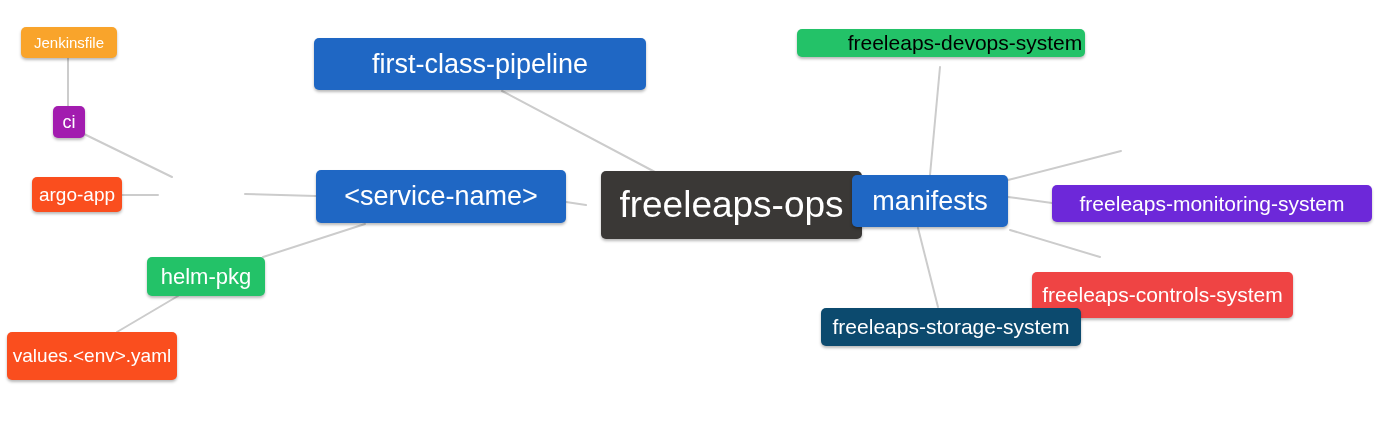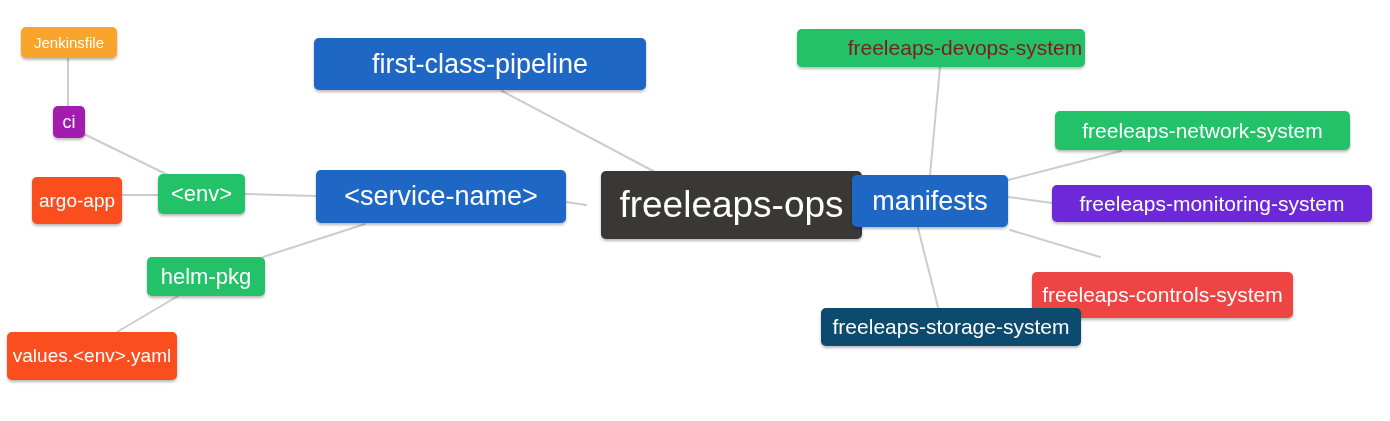--- a/index.html
+++ b/index.html
@@ -53,26 +53,24 @@
       <line x1="845" y1="205" x2="853" y2="201" stroke="#cccccc" stroke-width="2" stroke-linecap="round"></line>
       <line x1="930" y1="175" x2="940" y2="67" stroke="#cccccc" stroke-width="2" stroke-linecap="round"></line>
       <line x1="1008" y1="180" x2="1121" y2="151" stroke="#cccccc" stroke-width="2" stroke-linecap="round"></line>
       <line x1="1008" y1="197" x2="1052" y2="203" stroke="#cccccc" stroke-width="2" stroke-linecap="round"></line>
       <line x1="1010" y1="230" x2="1100" y2="257" stroke="#cccccc" stroke-width="2" stroke-linecap="round"></line>
       <line x1="918" y1="228" x2="938" y2="307" stroke="#cccccc" stroke-width="2" stroke-linecap="round"></line>
     </svg>
 
 <div class="node" style="left: 21px; top: 27px; width: 96px; height: 31px; font-size: 15px; background: rgb(249, 164, 43); color: rgb(255, 255, 255);">Jenkinsfile</div>
     <div class="node" style="left: 53px; top: 106px; width: 32px; height: 32px; font-size: 18px; background: #a21caf; color: rgb(255, 255, 255);">ci</div>
-    <div class="node" style="left: 32px; top: 177px; width: 90px; height: 47px; font-size: 19px; background: rgb(250, 78, 30); color: rgb(255, 255, 255);">argo-app</div>
-    <div class="node" style="left: 158px; top: 174px; width: 87px; height: 40px; font-size: 22px; background: rgb(35, 194, 104); color: rgb(255, 255, 255);">&lt;env&gt;</div>
+    <div class="node" style="left: 32px; top: 177px; width: 90px; height: 35px; font-size: 19px; background: rgb(250, 78, 30); color: rgb(255, 255, 255);">argo-app</div>
     <div class="node" style="left: 147px; top: 257px; width: 118px; height: 39px; font-size: 22px; background: rgb(35, 194, 104); color: rgb(255, 255, 255);">helm-pkg</div>
     <div class="node" style="left: 7px; top: 332px; width: 170px; height: 48px; font-size: 19px; background: rgb(250, 78, 30); color: rgb(255, 255, 255);">values.&lt;env&gt;.yaml</div>
     <div class="node" style="left: 314px; top: 38px; width: 332px; height: 52px; font-size: 27px; background: rgb(31, 103, 196); color: rgb(255, 255, 255);">first-class-pipeline</div>
     <div class="node" style="left: 316px; top: 170px; width: 250px; height: 53px; font-size: 27px; background: rgb(31, 103, 196); color: rgb(255, 255, 255);">&lt;service-name&gt;</div>
     <div class="node" style="left: 585px; top: 171px; width: 261px; height: 68px; font-size: 37px; background: rgb(58, 56, 54); color: rgb(255, 255, 255); margin-left: 16px;">freeleaps-ops</div>
     <div class="node" style="left: 852px; top: 175px; width: 156px; height: 52px; font-size: 27px; background: rgb(31, 103, 196); color: rgb(255, 255, 255);">manifests</div>
-    <div class="node" style="left: 797px; top: 29px; width: 288px; height: 38px; font-size: 21px; background: rgb(35, 194, 104); color: #7f1d1d; padding-left: 48px;">freeleaps-devops-system</div>
-    <div class="node" style="left: 1055px; top: 111px; width: 295px; height: 39px; font-size: 21px; background: rgb(35, 194, 104); color: rgb(255, 255, 255);">freeleaps-network-system</div>
+    <div class="node" style="left: 797px; top: 29px; width: 288px; height: 28px; font-size: 21px; background: rgb(35, 194, 104); color: #000000; padding-left: 48px;">freeleaps-devops-system</div>
     <div class="node" style="left: 1052px; top: 185px; width: 320px; height: 37px; font-size: 21px; background: #6d28d9; color: rgb(255, 255, 255);">freeleaps-monitoring-system</div>
     <div class="node" style="left: 1032px; top: 272px; width: 261px; height: 46px; font-size: 21px; background: #ef4444; color: rgb(255, 255, 255);">freeleaps-controls-system</div>
     <div class="node" style="left: 813px; top: 308px; width: 260px; height: 38px; font-size: 21px; background: #0c4a6e; color: rgb(255, 255, 255); margin-left: 8px;">freeleaps-storage-system</div>
   </div>
 
 </body></html>

